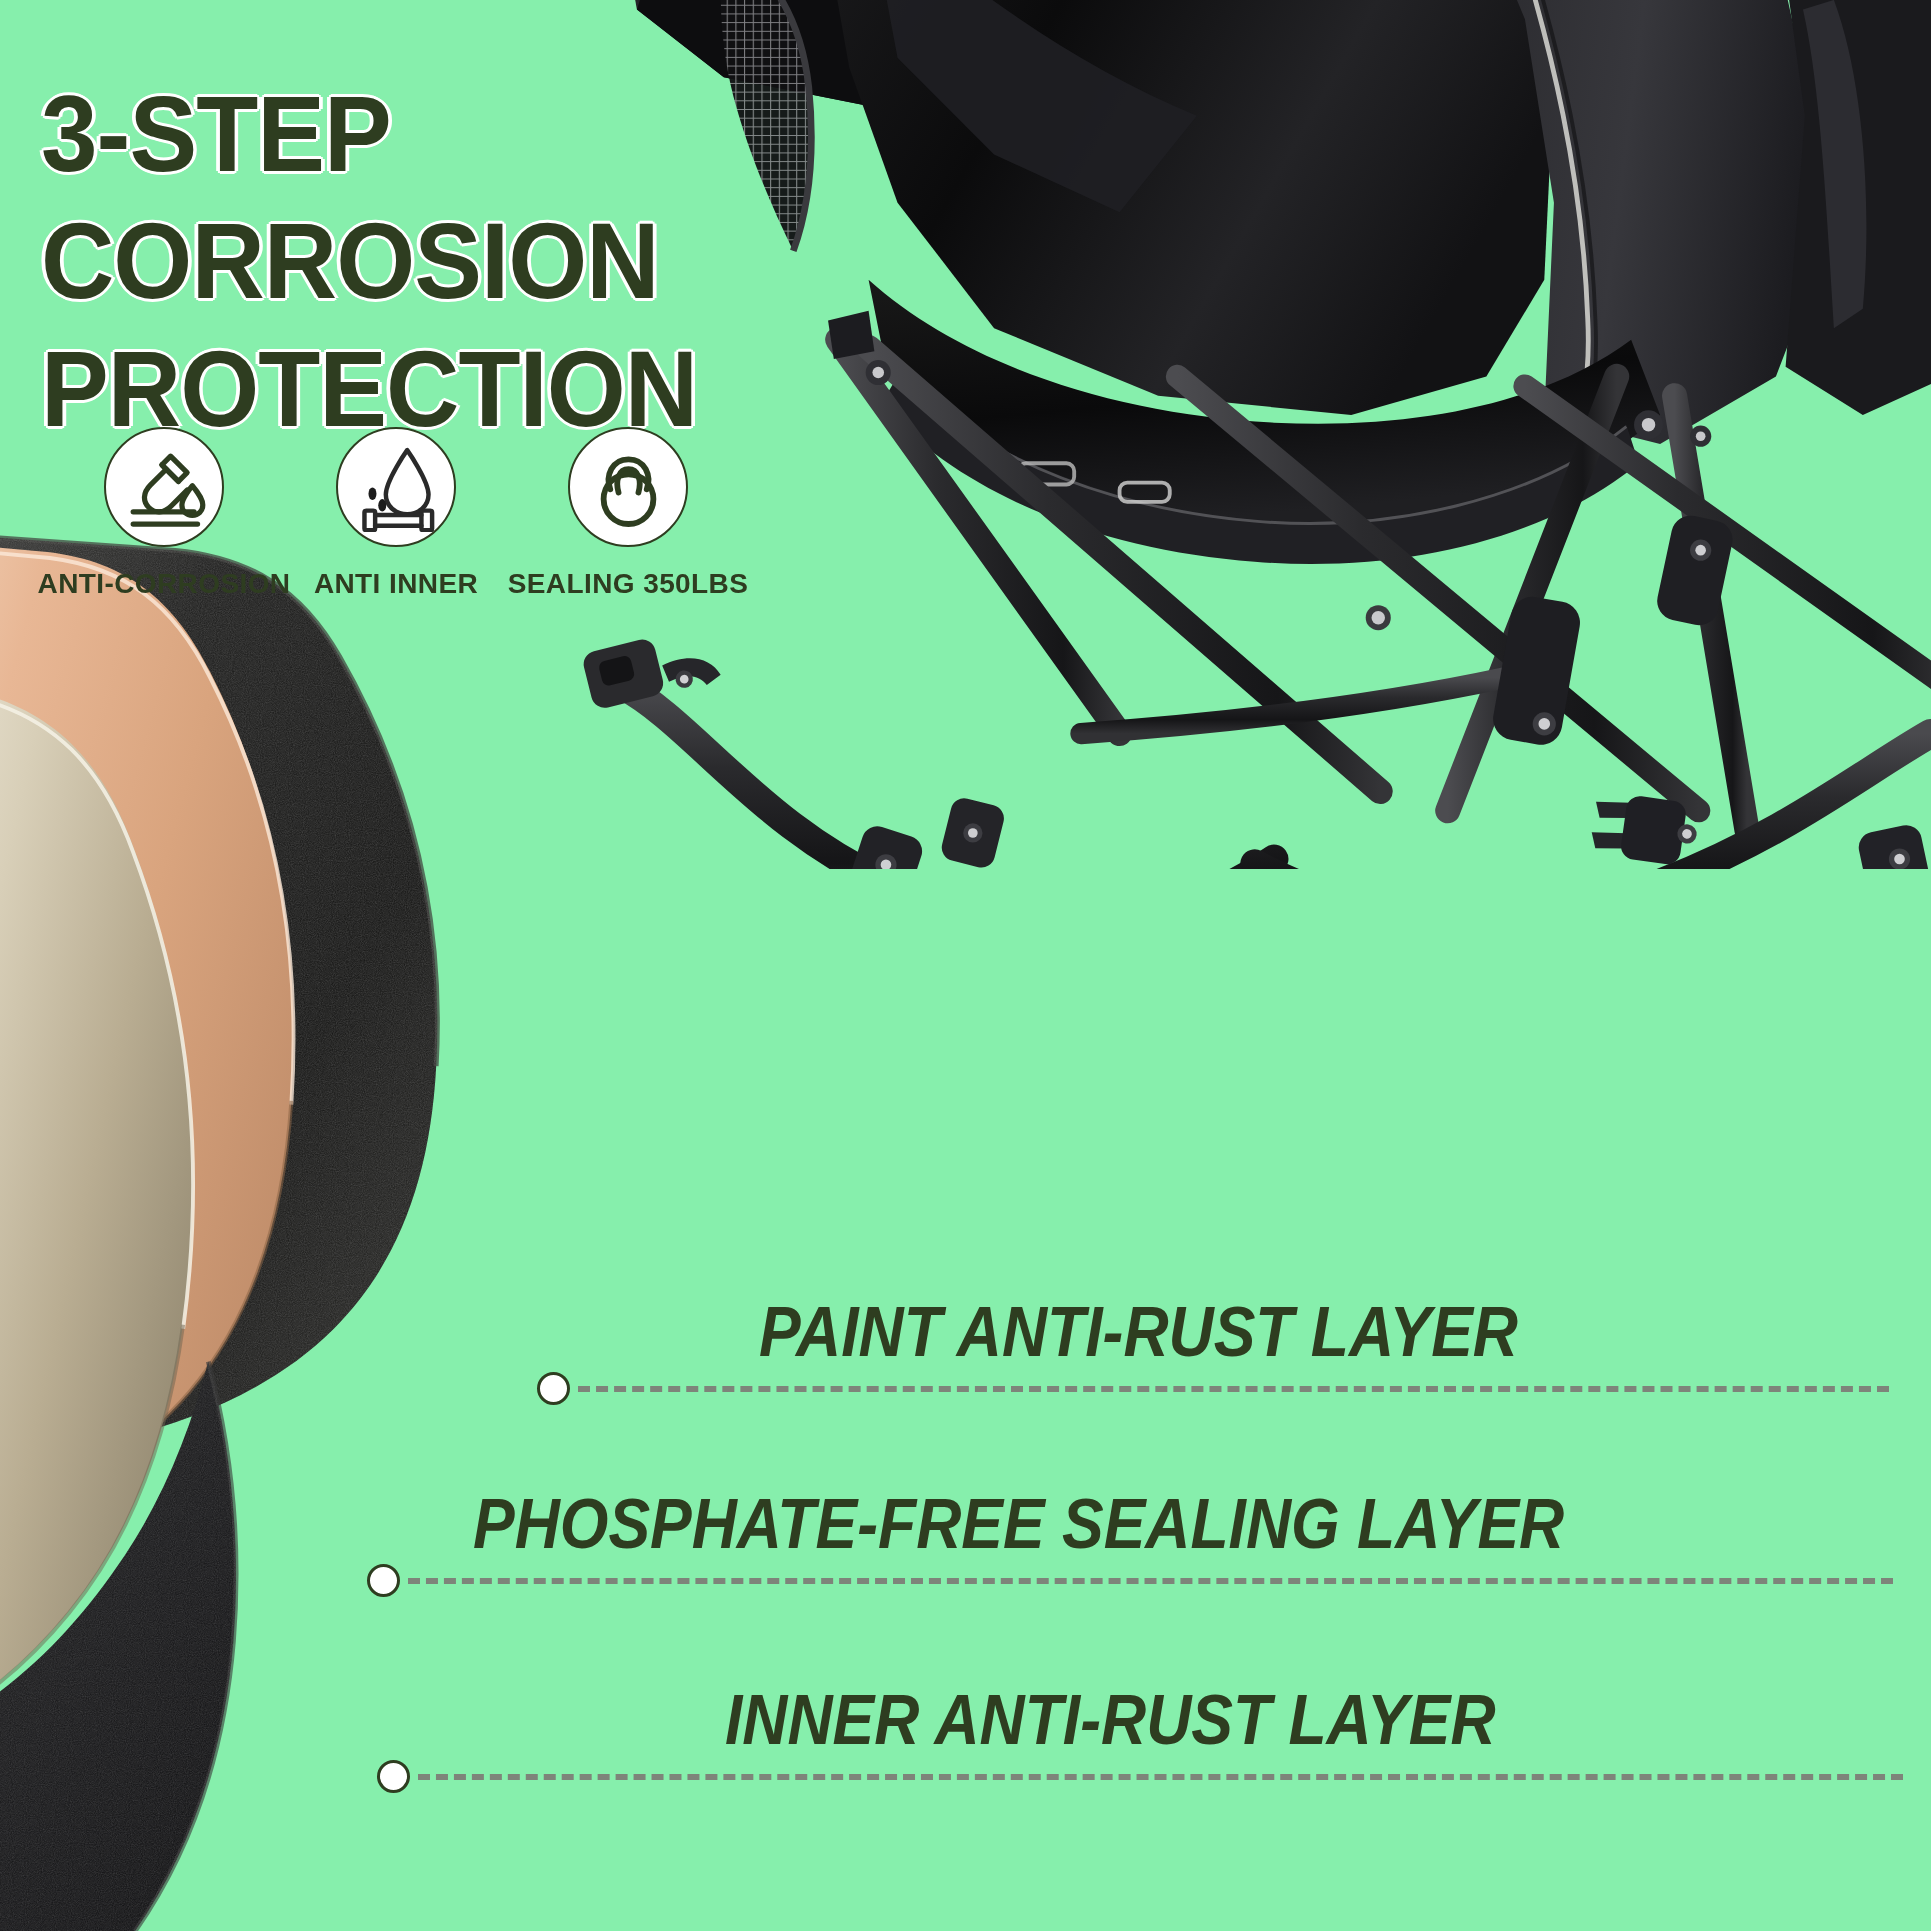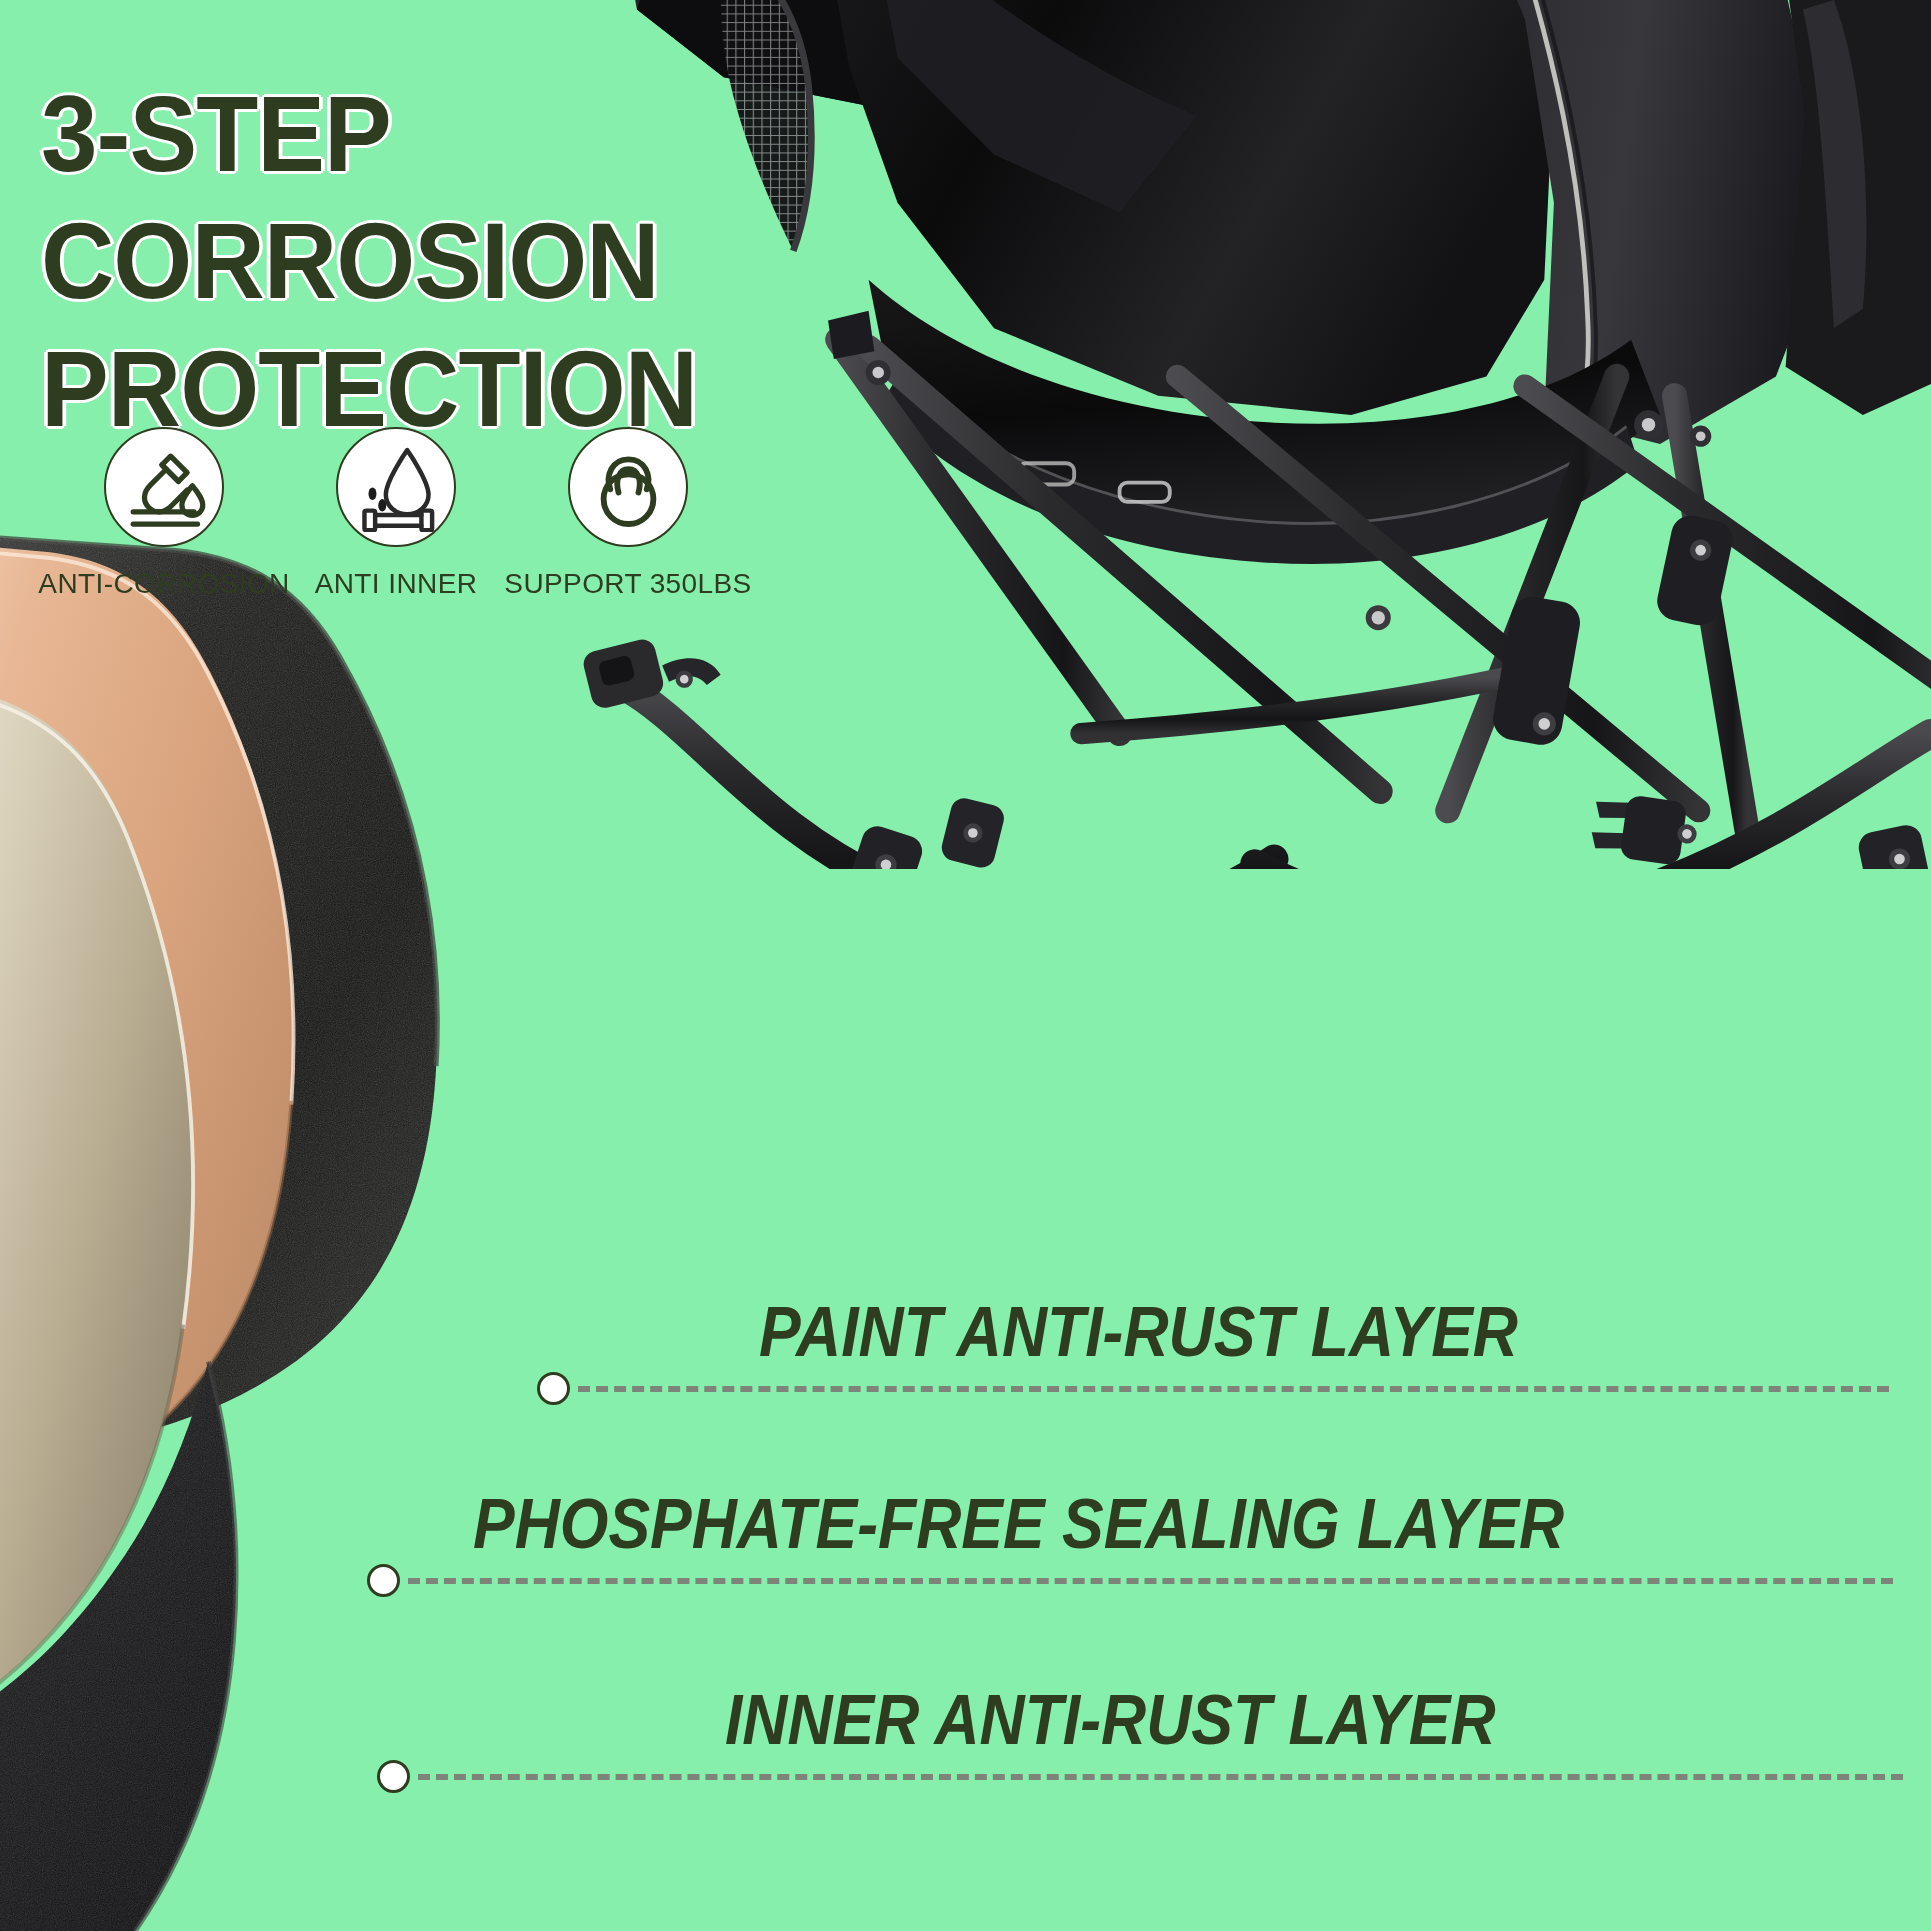--- a/index.html
+++ b/index.html
@@ -50,21 +50,21 @@
   .feature .circle{
     width:116px;height:116px;
     border:2.9px solid #2e3d20;
     border-radius:50%;
     display:flex;align-items:center;justify-content:center;
     background:#fff;
   }
   .feature .flabel{
     margin-top:21px;
     font-size:28px;
-    font-weight:normal;
+    font-weight:bold;
     letter-spacing:0.4px;
     color:#2e3d20;
     white-space:nowrap;
   }
 
   
   .chair-wrap{
     position:absolute;
     left:579px; top:-39px;
     width:1390px; height:908px;
@@ -406,21 +406,21 @@
     <div class="feature">
       <div class="circle">
         <svg width="83" height="83" viewBox="0 0 100 100" xmlns="http://www.w3.org/2000/svg">
           <g fill="none" stroke="#2e3d20" stroke-width="7" stroke-linecap="round" stroke-linejoin="round">
             <path d="M28 52 C 22 36 30 16 50 16 C 70 16 78 36 72 52"></path>
             <path d="M38 56 C 34 42 38 28 50 28 C 62 28 66 42 62 56"></path>
             <circle cx="50" cy="64" r="30"></circle>
           </g>
         </svg>
       </div>
-      <div class="flabel">SUPPORT 350LBS</div>
+      <div class="flabel">SEALING 350LBS</div>
     </div>
 
   </div>
 
   <div class="callout" id="callout-1">
     <span class="ctext">PAINT ANTI-RUST LAYER</span>
     <span class="dot"></span>
     <span class="dline"></span>
   </div>
 

